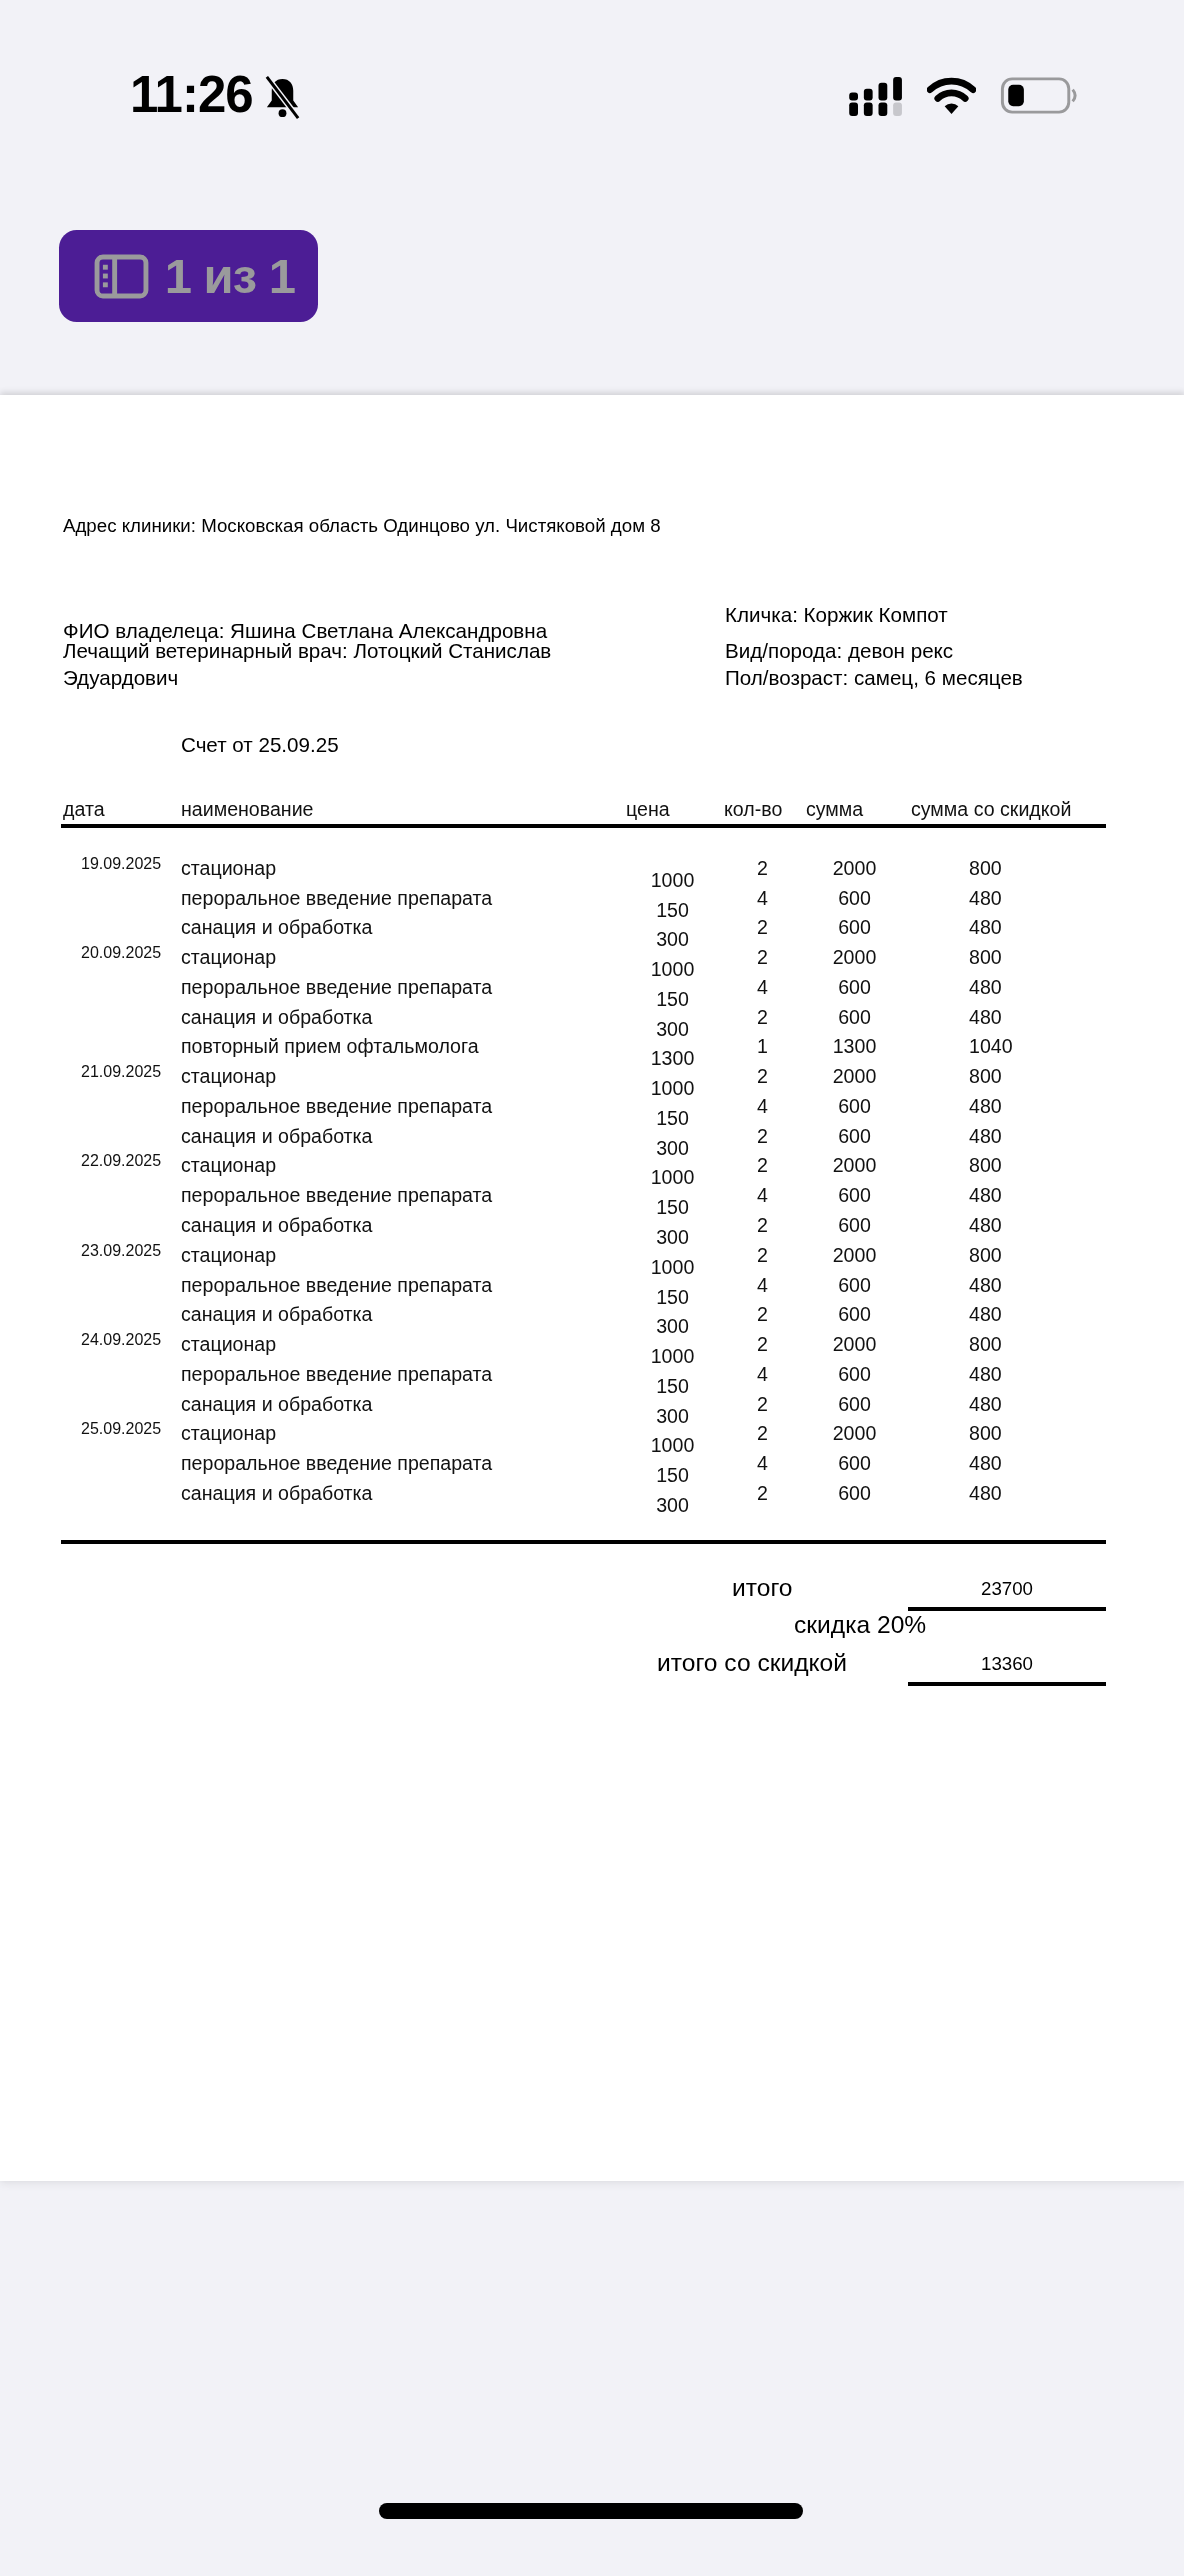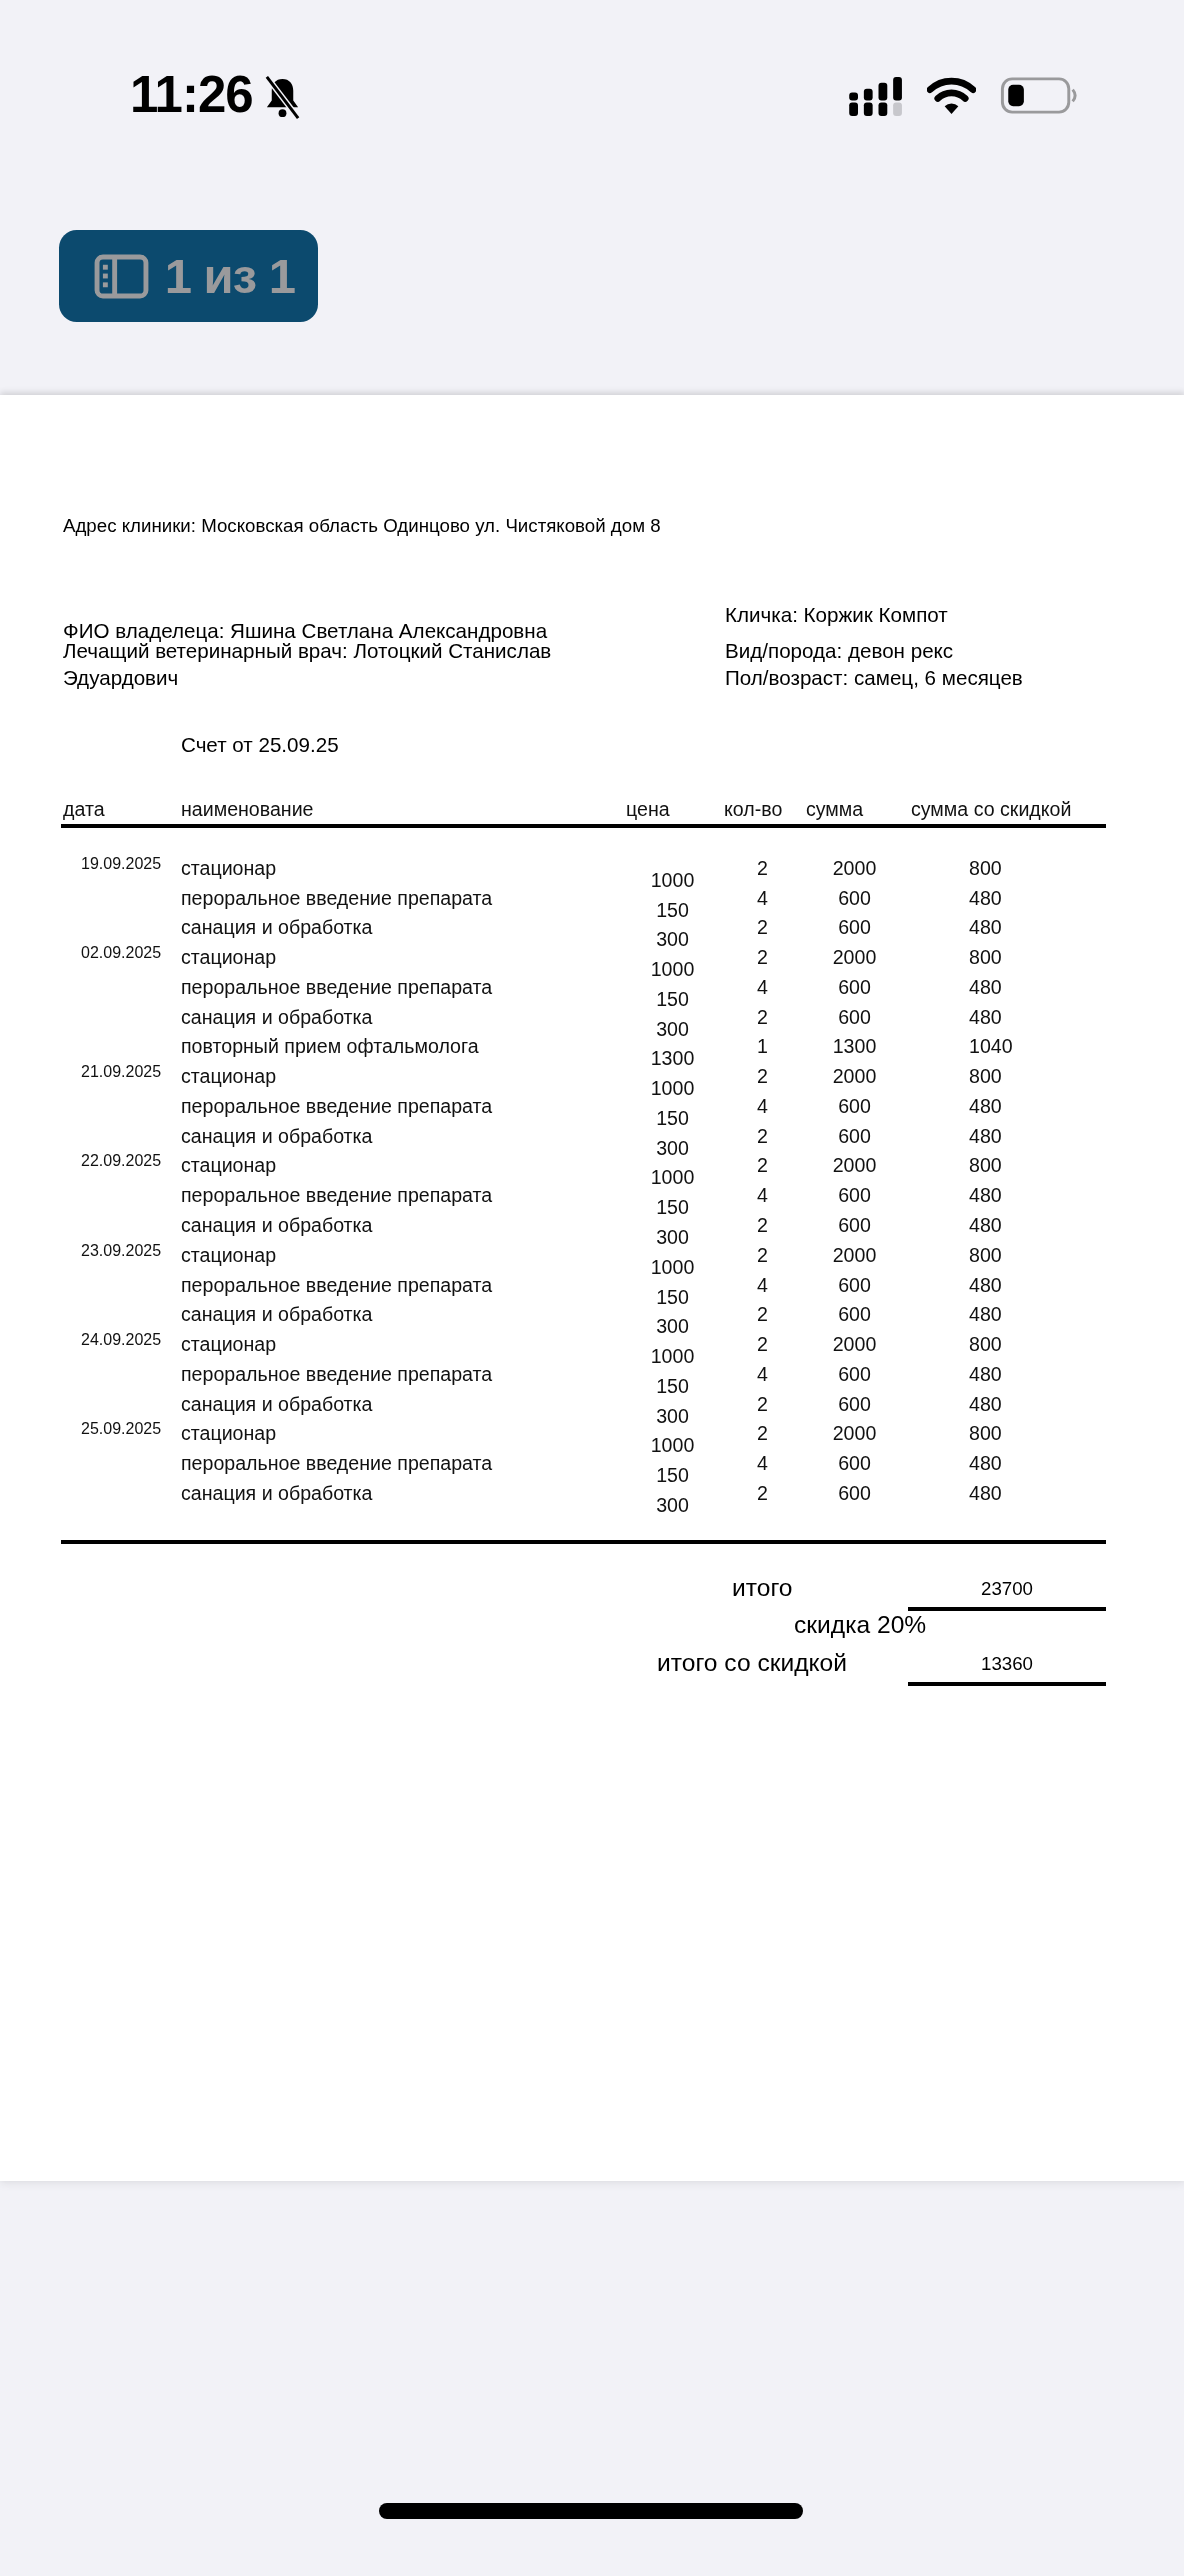--- a/index.html
+++ b/index.html
@@ -17,21 +17,21 @@
     font-family: "Liberation Sans", sans-serif; font-weight: 700; font-size: 51px;
     letter-spacing: -1px; line-height: 59px;
   }
   .bell { position: absolute; left: 261px; top: 75px; width: 43px; height: 45px; }
   .signal { position: absolute; left: 849px; top: 77px; width: 59px; height: 41px; }
   .wifi { position: absolute; left: 927px; top: 75px; width: 49px; height: 41px; }
   .battery { position: absolute; left: 1000px; top: 75px; width: 79px; height: 41px; }
 
   .page-pill {
     position: absolute; left: 59px; top: 230px; width: 259px; height: 92px;
-    background: #0c4a6e; border-radius: 17.7px;
+    background: #4c1d95; border-radius: 17.7px;
     display: flex; align-items: center; padding-left: 35px;
   }
   .page-pill .sidebar-icon { width: 55px; height: 45px; margin-right: 15.7px; }
   .page-pill .label {
     font-family: "Liberation Sans", sans-serif; font-weight: 700; font-size: 49px; color: #9a9a9c;
     letter-spacing: -1px;
   }
 
   .doc-page {
     position: absolute; left: 0; top: 395px; width: 1185px; height: 1786px;
@@ -143,21 +143,21 @@
       </div>
       <div class="trow" style="top: 521px;">
         <span class="c-date"></span>
         <span class="c-name">санация и обработка</span>
         <span class="c-price">300</span>
         <span class="c-qty">2</span>
         <span class="c-sum">600</span>
         <span class="c-disc">480</span>
       </div>
       <div class="trow" style="top: 551px;">
-        <span class="c-date">02.09.2025</span>
+        <span class="c-date">20.09.2025</span>
         <span class="c-name">стационар</span>
         <span class="c-price">1000</span>
         <span class="c-qty">2</span>
         <span class="c-sum">2000</span>
         <span class="c-disc">800</span>
       </div>
       <div class="trow" style="top: 581px;">
         <span class="c-date"></span>
         <span class="c-name">пероральное введение препарата</span>
         <span class="c-price">150</span>

